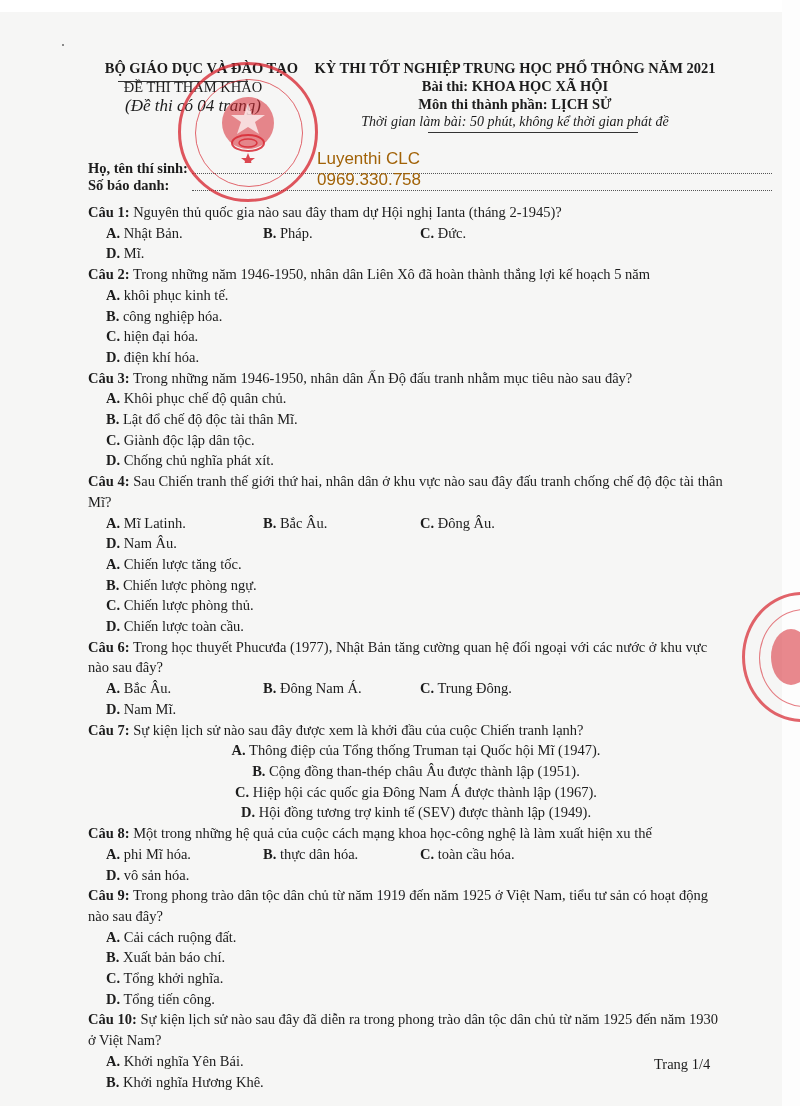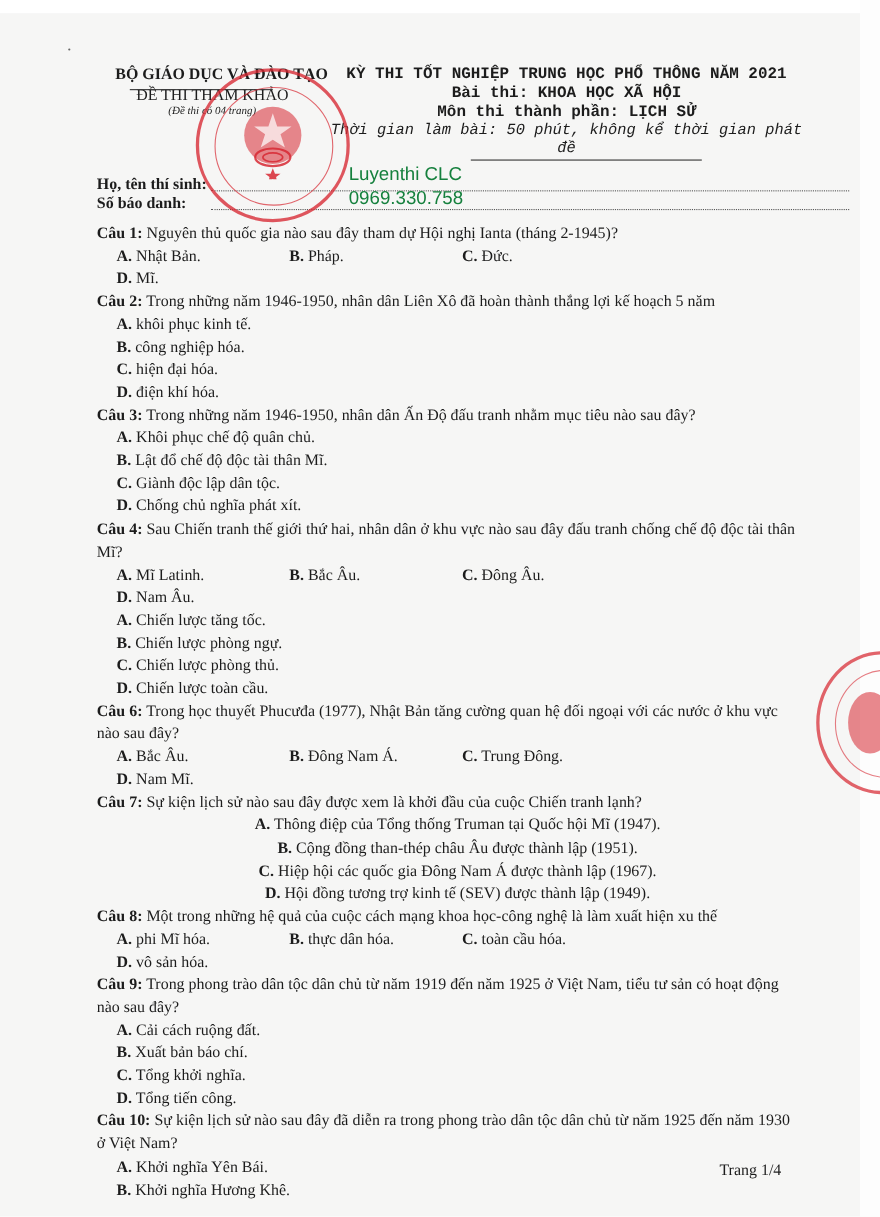--- a/index.html
+++ b/index.html
@@ -17,41 +17,41 @@
     position: absolute; left: 782px; top: 0; width: 18px; height: 1106px; background: #fdfdfd;
   }
   .dot { position: absolute; left: 62px; top: 44px; width: 2px; height: 2px; background: #666; border-radius: 1px; }
 
   .hdr-left {
     position: absolute; left: 88px; top: 60px; width: 210px; text-align: center;
   }
   .hdr-left .org { font-weight: bold; font-size: 14.5px; white-space: nowrap; text-align: right; }
   .hdr-left .org-line { position: absolute; left: 30px; top: 21px; width: 130px; border-top: 1px solid #333; }
   .hdr-left .sub { font-size: 14.5px; margin-top: 2px; }
-  .hdr-left .pages { font-size: 10px; font-style: italic; margin-top: 0px; }
+  .hdr-left .pages { font-size: 17px; font-style: italic; margin-top: 0px; }
 
   .hdr-right {
-    position: absolute; left: 300px; top: 60px; width: 430px; text-align: center; font-family: Liberation Mono, monospace;
+    position: absolute; left: 300px; top: 60px; width: 430px; text-align: center;
   }
   .hdr-right .exam { font-weight: bold; font-size: 14.5px; white-space: nowrap; }
   .hdr-right .subject { font-weight: bold; font-size: 14.5px; margin-top: 1px; }
   .hdr-right .component { font-weight: bold; font-size: 14.5px; margin-top: 1px; }
   .hdr-right .time { font-style: italic; font-size: 14px; margin-top: 1px; }
   .hdr-right .time-line { margin: 2px auto 0 auto; width: 210px; border-top: 1px solid #333; position: relative; left: 18px; }
 
   .field { position: absolute; left: 88px; font-weight: bold; font-size: 14.5px; white-space: nowrap; }
   .field .dots {
     position: absolute; left: 104px; top: 13px; width: 580px;
     border-bottom: 1.5px dotted #555;
   }
   .field-name { top: 160px; }
   .field-id { top: 177px; }
   .stamp-text {
     position: absolute; left: 317px; font-family: "Liberation Sans", sans-serif;
-    color: #15803d; font-size: 17px; white-space: nowrap;
+    color: #a16207; font-size: 17px; white-space: nowrap;
   }
   .stamp-text.name { top: 149px; }
   .stamp-text.phone { top: 170px; }
 
   .seal {
     position: absolute; left: 178px; top: 62px; width: 140px; height: 140px;
     border-radius: 50%; border: 3px solid rgba(215,40,50,0.78);
     box-sizing: border-box; pointer-events: none;
   }
   .seal .inner {

